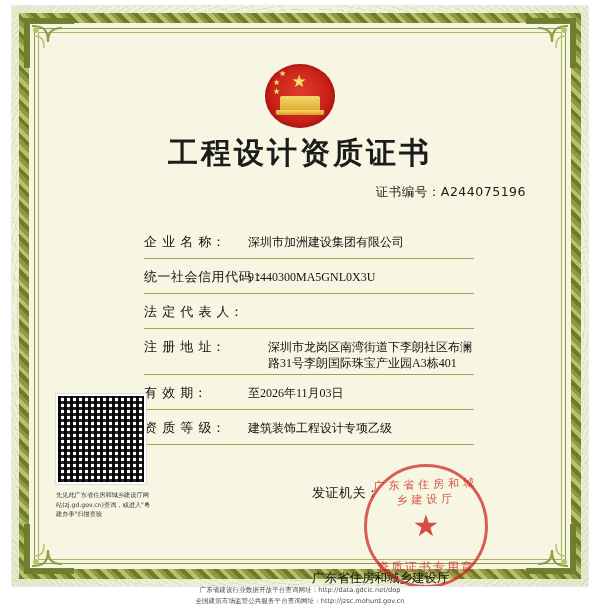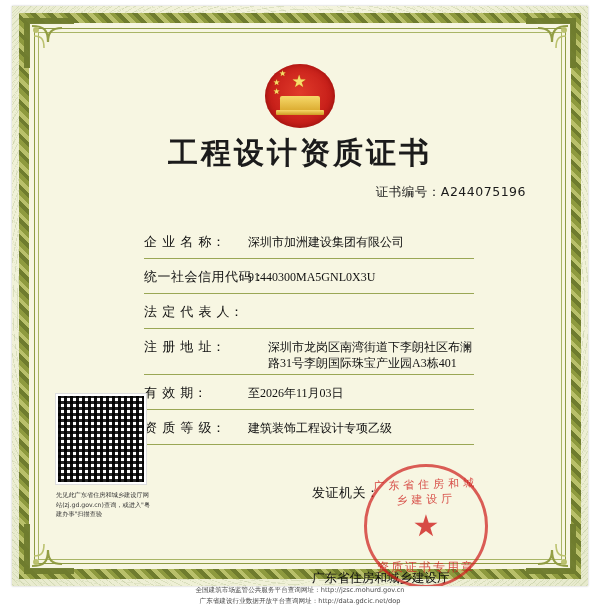--- a/index.html
+++ b/index.html
@@ -398,17 +398,17 @@
     </div>
 
     <div class="seal">
       <div class="seal-text-top">广东省住房和城乡建设厅</div>
       <div class="seal-star">★</div>
       <div class="seal-text-bottom">资质证书专用章</div>
     </div>
   </div>
 
   <div class="footer">
+    <div>广东省建设行业数据开放平台查询网址：http://data.gdcic.net/dop</div>
     <div>全国建筑市场监管公共服务平台查询网址：http://jzsc.mohurd.gov.cn</div>
-    <div>广东省建设行业数据开放平台查询网址：http://data.gdcic.net/dop</div>
   </div>
 
 </div>
 
 </body></html>

